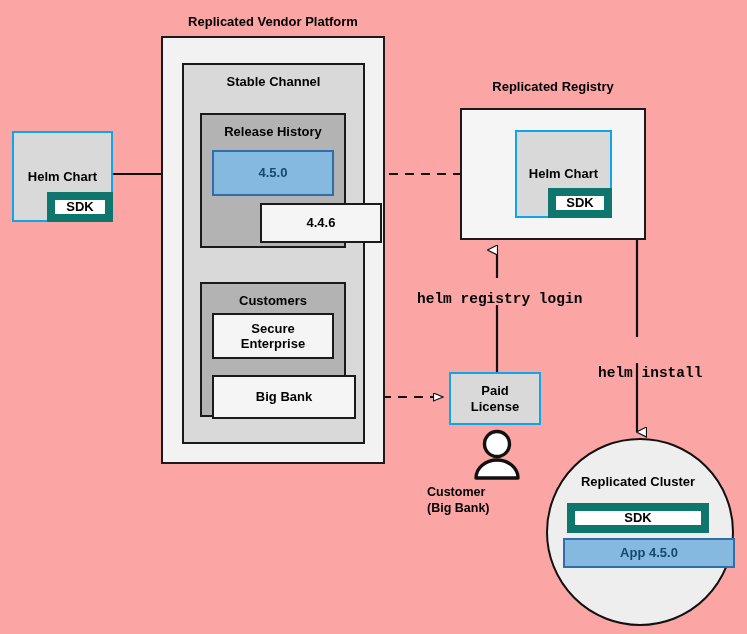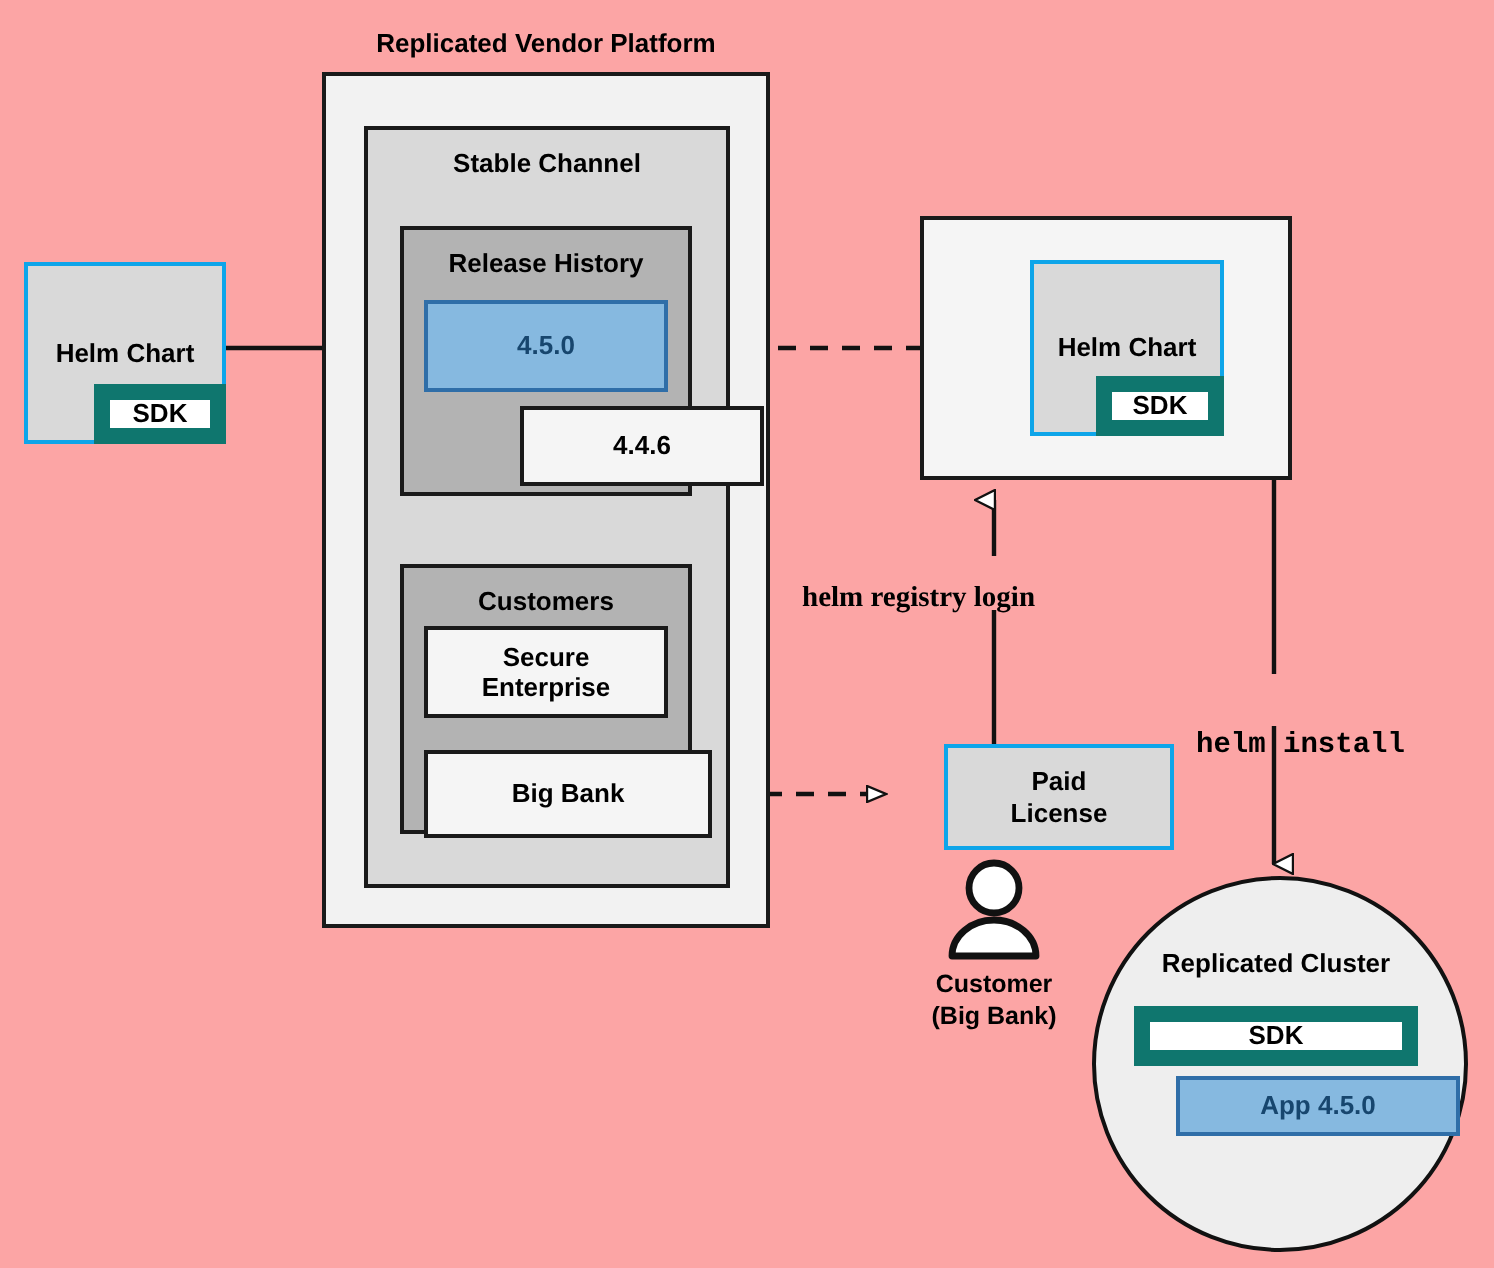--- a/index.html
+++ b/index.html
@@ -88,21 +88,21 @@
     border: 2.5px solid #111111;
     border-radius: 50%;
   }
   .label-top {
     align-items: flex-start;
     padding-top: 9px;
   }
   .fs13 { font-size: 13px; }
   .person-label {
     position: absolute;
-    text-align: center;
+    text-align: left;
     font-weight: bold;
     font-size: 12.5px;
     color: #000000;
     line-height: 1.25;
     white-space: pre-line;
   }
 </style>
 </head>
 <body>
 
@@ -153,20 +153,21 @@
 
     
     <g>
       <circle cx="497" cy="444" r="12.5" fill="#ffffff" stroke="#111111" stroke-width="3.4"></circle>
       <path d="M476,478 a21,18 0 0 1 42,0 z" fill="#ffffff" stroke="#111111" stroke-width="3.4" stroke-linejoin="round"></path>
     </g>
   </svg>
 
   <div class="title-label" style="left:161px; top:14px; width:224px;">Replicated Vendor Platform</div>
 
+  <div class="title-label" style="left:460px; top:79px; width:186px;">Replicated Registry</div>
 
   <div class="node box-grey fs13" style="left:12px; top:131px; width:101px; height:91px;">
     <span>Helm Chart</span>
   </div>
   <div class="node box-white fs13" style="left:47px; top:192px; width:66px; height:30px;">
     <span>SDK</span>
   </div>
 
   <div class="node box-platform" style="left:161px; top:36px; width:224px; height:428px;"></div>
 
@@ -196,33 +197,33 @@
   </div>
 
   <div class="node box-light" style="left:460px; top:108px; width:186px; height:132px;"></div>
   <div class="node box-grey fs13" style="left:515px; top:130px; width:97px; height:88px;">
     <span>Helm Chart</span>
   </div>
   <div class="node box-white fs13" style="left:548px; top:188px; width:64px; height:30px;">
     <span>SDK</span>
   </div>
 
-  <div class="node box-grey fs13" style="left:472px; top:372px; width:115px; height:53px;">
+  <div class="node box-grey fs13" style="left:449px; top:372px; width:92px; height:53px;">
     <span style="white-space:pre-line;">Paid
 License</span>
   </div>
 
   <div class="person-label" style="left:427px; top:485px; width:140px;">Customer
 (Big Bank)</div>
 
   <div class="circle-cluster" style="position:absolute; left:546px; top:438px; width:184px; height:184px;"></div>
   <div class="title-label" style="left:556px; top:474px; width:164px;">Replicated Cluster</div>
   <div class="node box-white fs13" style="left:567px; top:503px; width:142px; height:30px;">
     <span>SDK</span>
   </div>
-  <div class="node box-blue fs13" style="left:588px; top:538px; width:142px; height:30px;">
+  <div class="node box-blue fs13" style="left:563px; top:538px; width:172px; height:30px;">
     <span>App 4.5.0</span>
   </div>
 
-  <div class="cmd-label" style="left:401px; top:291px;font-family:Liberation Serif, serif;">helm registry login</div>
+  <div class="cmd-label" style="left:417px; top:291px;">helm registry login</div>
   <div class="cmd-label" style="left:578px; top:365px;margin-left:20px;">helm install</div>
 
 </div>
 
 </body></html>

